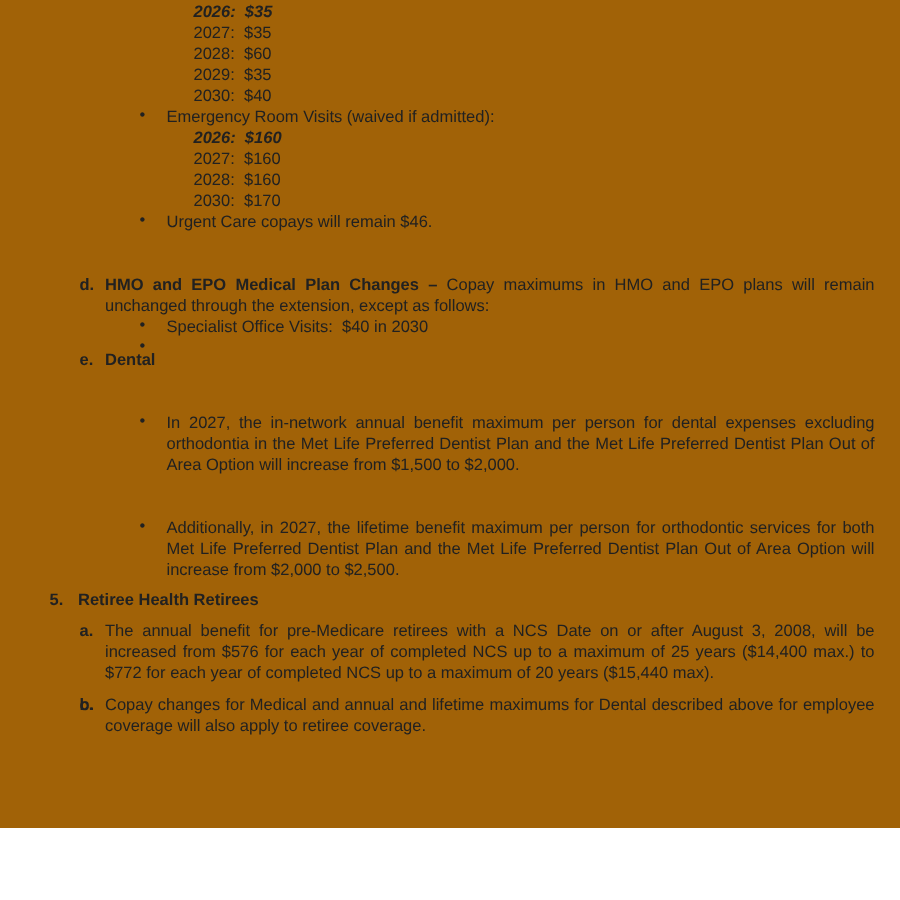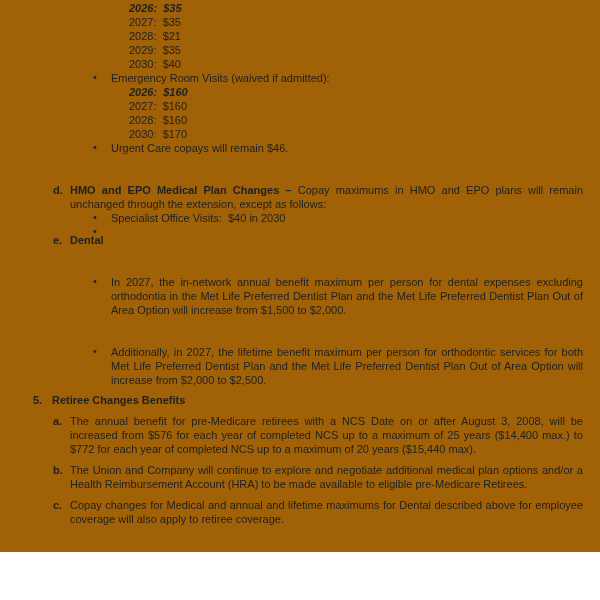--- a/index.html
+++ b/index.html
@@ -70,21 +70,21 @@
   .pre { white-space: pre-wrap; }
 </style>
 </head>
 <body>
 
 <div class="page">
 
   <div>
     <div class="year-line em">2026:  $35</div>
     <div class="year-line">2027:  $35</div>
-    <div class="year-line">2028:  $21</div>
+    <div class="year-line">2028:  $60</div>
     <div class="year-line">2029:  $35</div>
     <div class="year-line">2030:  $40</div>
   </div>
 
   <div class="bullet-row">
     <span class="marker">•</span>
     <span>Emergency Room Visits (waived if admitted):</span>
   </div>
   <div>
     <div class="year-line em">2026:  $160</div>
@@ -120,29 +120,28 @@
       <span>In 2027, the in-network annual benefit maximum per person for dental expenses excluding orthodontia in the Met Life Preferred Dentist Plan and the Met Life Preferred Dentist Plan Out of Area Option will increase from $1,500 to $2,000.</span>
     </div>
     <div class="bullet-row just" style="padding-left:41px;">
       <span class="marker" style="left:23px">•</span>
       <span>Additionally, in 2027, the lifetime benefit maximum per person for orthodontic services for both Met Life Preferred Dentist Plan and the Met Life Preferred Dentist Plan Out of Area Option will increase from $2,000 to $2,500.</span>
     </div>
   </div>
 
   <div class="num-heading">
     <span class="label">5.</span>
-    <span>Retiree Changes Benefits</span>
+    <span>Retiree Health Retirees</span>
   </div>
 
   <div class="letter-item sub just">
     <span class="label">a.</span>
     <span>The annual benefit for pre-Medicare retirees with a NCS Date on or after August 3, 2008, will be increased from $576 for each year of completed NCS up to a maximum of 25 years ($14,400 max.) to $772 for each year of completed NCS up to a maximum of 20 years ($15,440 max).</span>
   </div>
   <div class="letter-item sub just">
     <span class="label">b.</span>
-    <span>The Union and Company will continue to explore and negotiate additional medical plan options and/or a Health Reimbursement Account (HRA) to be made available to eligible pre-Medicare Retirees.</span>
   </div>
   <div class="letter-item sub just">
     <span class="label">c.</span>
     <span>Copay changes for Medical and annual and lifetime maximums for Dental described above for employee coverage will also apply to retiree coverage.</span>
   </div>
 
 </div>
 
 </body></html>

